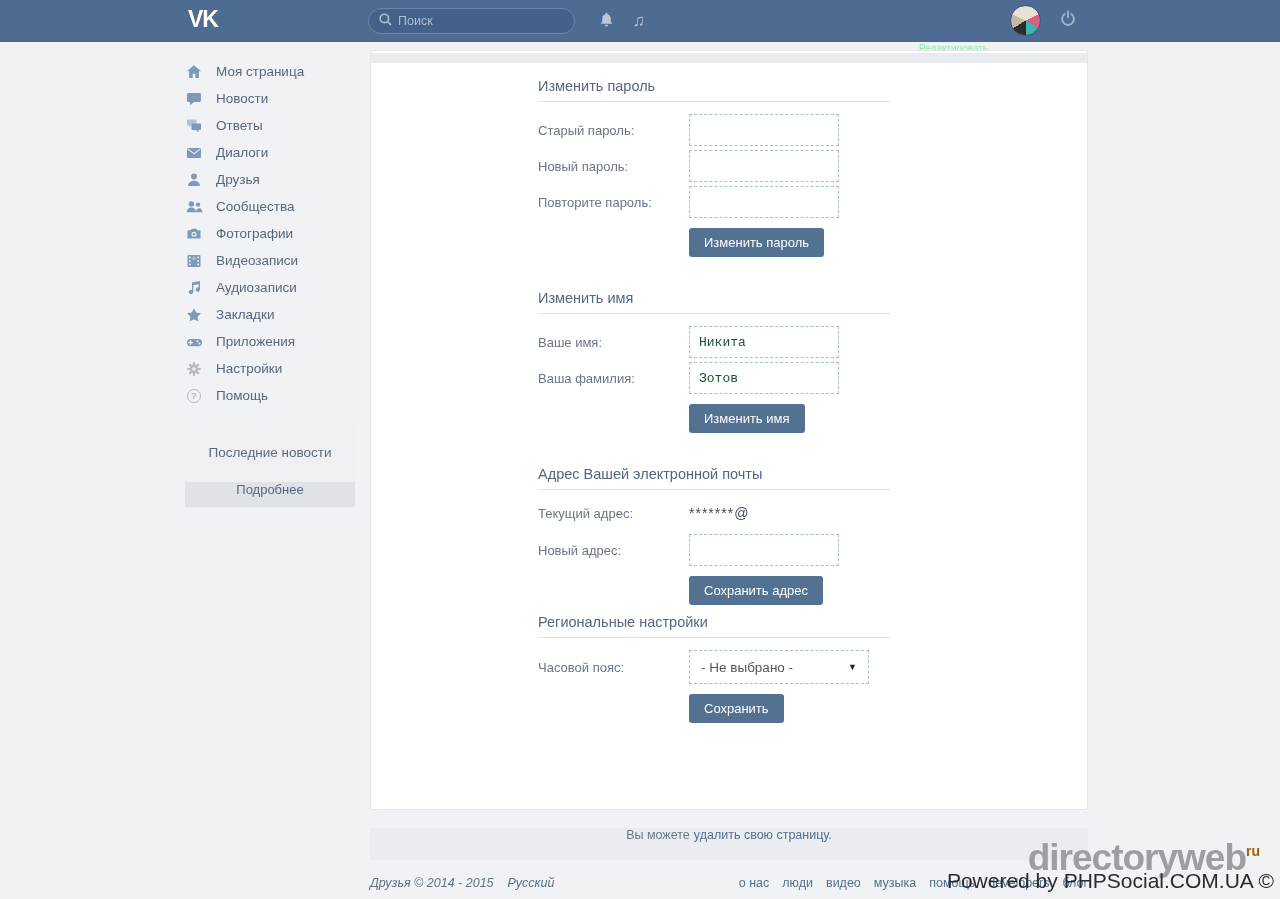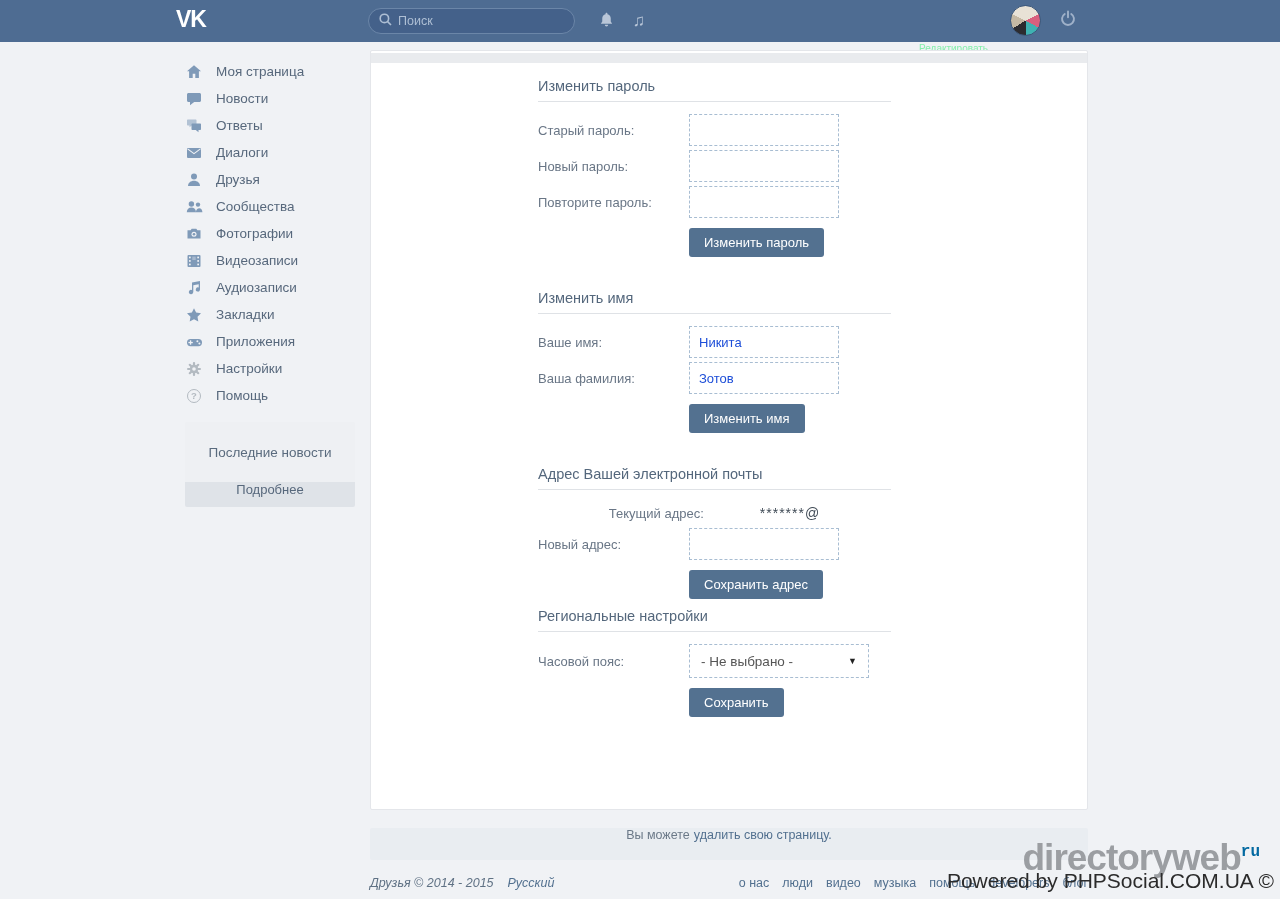--- a/index.html
+++ b/index.html
@@ -5,21 +5,21 @@
   * { box-sizing: border-box; margin: 0; padding: 0; }
   html,body { width:1280px; height:899px; }
   body {
     position: relative;
     background: #f0f2f5;
     font-family: "Liberation Sans", sans-serif;
     overflow: hidden;
   }
   
   .topbar { position:absolute; left:0; top:0; width:1280px; height:42px; background:#4e6c92; }
-  .logo { position:absolute; left:176px; top:6px; color:#fff; font-weight:bold; font-size:23px; letter-spacing:-1px; cursor:pointer; }
+  .logo { position:absolute; left:188px; top:6px; color:#fff; font-weight:bold; font-size:23px; letter-spacing:-1px; cursor:pointer; }
   .searchbox {
     position:absolute; left:368px; top:8px; width:207px; height:26px;
     background:#44618a; border:1px solid #6b86a8; border-radius:14px;
     display:flex; align-items:center; padding:0 10px; gap:6px;
   }
   .searchbox input {
     background:transparent; border:none; outline:none; color:#dfe7f1;
     font-size:12.5px; width:160px; font-family:"Liberation Sans",sans-serif;
   }
   .searchbox input::placeholder { color:#aebfd4; }
@@ -62,37 +62,37 @@
 
   .content { padding:15px 0 12px 167px; }
   .section { width:353px; }
   .sec-title { font-size:14.5px; color:#54677c; font-weight:normal; }
   .sec-title.bold { font-size:15px; font-weight:bold; color:#3f5c7c; }
   .sec-hr { border:none; border-top:1px solid #dfe2e6; margin:7px 0 12px 0; }
   .frow { display:flex; align-items:center; margin-bottom:4px; }
   .frow .flabel { width:151px; font-size:13px; color:#697686; flex-shrink:0; }
   .dash-input {
     width:150px; height:32px; border:1px dashed #a8bdd2; background:#fff;
-    font-size:13px; color:#1d4ed8; padding:0 9px; outline:none; font-family:Liberation Sans, sans-serif;
+    font-size:13px; color:#14532d; padding:0 9px; outline:none; font-family:Liberation Mono, monospace;
   }
   .static-val { font-size:14px; color:#3f4a55; letter-spacing:1px; }
   .fake-select {
     width:180px; height:34px; border:1px dashed #a8bdd2; background:#fff;
     display:flex; align-items:center; justify-content:space-between; padding:0 11px; cursor:pointer;gap:36px;
   }
   .fake-select .sel-txt { font-size:13.5px; color:#555; }
   .fake-select .sel-arrow { font-size:9px; color:#222; }
   .btn {
     margin-left:151px; margin-top:6px; display:inline-block; border:none; cursor:pointer;
     background:#537190; color:#fff; font-size:13px; padding:7px 15px; border-radius:3px;
     font-family:"Liberation Sans",sans-serif;
   }
   .mb-s1 { margin-bottom:33px; } .mb-s2 { margin-bottom:33px; }
   .mb-s3 { margin-bottom:9px; }  .mb-s4 { margin-bottom:11px; }
-  .row-tight { margin-bottom:4px; height:22px;justify-content:center; }
+  .row-tight { margin-bottom:10px; height:22px; }
   .row-plain { margin-bottom:8px; height:20px; }
 
   
   .delete-bar {
     position:absolute; left:370px; top:828px; width:718px; height:32px;
     background:#e9edf1; display:flex; justify-content:center; border-radius:2px;
   }
   .delete-bar .pre { font-size:12.5px; color:#6b7988; margin-right:4px; }
   .delete-bar .dlink { font-size:12.5px; color:#52708f; cursor:pointer; }
   .footer-row {
@@ -101,21 +101,21 @@
   }
   .foot-left { display:flex; align-items:center;font-style:italic; }
   .foot-copy { font-size:12.5px; color:#5f7184; }
   .foot-lang { font-size:12.5px; color:#52708f; margin-left:14px; cursor:pointer; }
   .foot-links { display:flex; }
   .foot-links span { font-size:12.5px; color:#52708f; margin-left:13px; cursor:pointer; }
   .watermark {
     position:absolute; right:20px; top:839px; font-size:37px; font-weight:bold;
     color:#9b9ea2; letter-spacing:-1px; z-index:5; line-height:1;
   }
-  .watermark sup { font-size:16px; color:#0369a1; vertical-align:14px; letter-spacing:0;font-family:Liberation Mono, monospace; }
+  .watermark sup { font-size:14px; color:#a16207; vertical-align:14px; letter-spacing:0; }
   .powered {
     position:absolute; right:6px; top:869px; font-size:21px; color:#2b2b2b; z-index:6;
   }
 </style>
 </head>
 <body>
 
 <div class="topbar">
   <div class="logo">VK</div>
 

